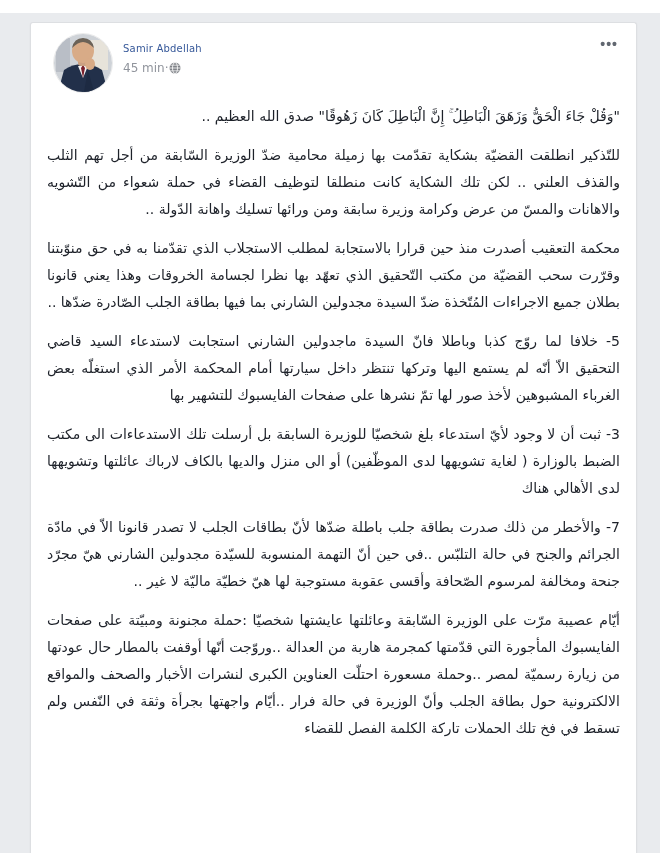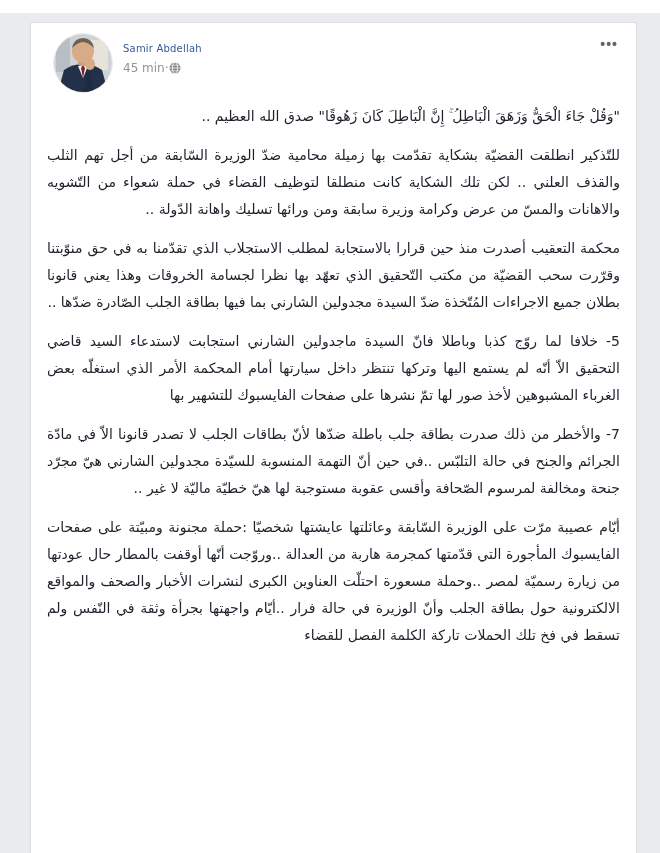--- a/index.html
+++ b/index.html
@@ -146,16 +146,17 @@
     </div>
 
     <button class="menu-button">•••</button>
   </div>
 
   <div class="post-body">
       <p class="post-paragraph">"وَقُلْ جَاءَ الْحَقُّ وَزَهَقَ الْبَاطِلُ ۚ إِنَّ الْبَاطِلَ كَانَ زَهُوقًا" صدق الله العظيم ..</p>
       <p class="post-paragraph">للتّذكير انطلقت القضيّة بشكاية تقدّمت بها زميلة محامية ضدّ الوزيرة السّابقة من أجل تهم الثلب والقذف العلني .. لكن تلك الشكاية كانت منطلقا لتوظيف القضاء في حملة شعواء من التّشويه والاهانات والمسّ من عرض وكرامة وزيرة سابقة ومن ورائها تسليك واهانة الدّولة ..</p>
       <p class="post-paragraph">محكمة التعقيب أصدرت منذ حين قرارا بالاستجابة لمطلب الاستجلاب الذي تقدّمنا به في حق منوّبتنا وقرّرت سحب القضيّة من مكتب التّحقيق الذي تعهّد بها نظرا لجسامة الخروقات وهذا يعني قانونا بطلان جميع الاجراءات المُتّخذة ضدّ السيدة مجدولين الشارني بما فيها بطاقة الجلب الصّادرة ضدّها ..</p>
       <p class="post-paragraph">5- خلافا لما روّج كذبا وباطلا فانّ السيدة ماجدولين الشارني استجابت لاستدعاء السيد قاضي التحقيق الاّ أنّه لم يستمع اليها وتركها تنتظر داخل سيارتها أمام المحكمة الأمر الذي استغلّه بعض الغرباء المشبوهين لأخذ صور لها تمّ نشرها على صفحات الفايسبوك للتشهير بها</p>
+      <p class="post-paragraph">3- ثبت أن لا وجود لأيّ استدعاء بلغ شخصيّا للوزيرة السابقة بل أرسلت تلك الاستدعاءات الى مكتب الضبط بالوزارة ( لغاية تشويهها لدى الموظّفين) أو الى منزل والديها بالكاف لارباك عائلتها وتشويهها لدى الأهالي هناك</p>
       <p class="post-paragraph">7- والأخطر من ذلك صدرت بطاقة جلب باطلة ضدّها لأنّ بطاقات الجلب لا تصدر قانونا الاّ في مادّة الجرائم والجنح في حالة التلبّس ..في حين أنّ التهمة المنسوبة للسيّدة مجدولين الشارني هيّ مجرّد جنحة ومخالفة لمرسوم الصّحافة وأقسى عقوبة مستوجبة لها هيّ خطيّة ماليّة لا غير ..</p>
       <p class="post-paragraph">أيّام عصيبة مرّت على الوزيرة السّابقة وعائلتها عايشتها شخصيّا :حملة مجنونة ومبيّتة على صفحات الفايسبوك المأجورة التي قدّمتها كمجرمة هاربة من العدالة ..وروّجت أنّها أوقفت بالمطار حال عودتها من زيارة رسميّة لمصر ..وحملة مسعورة احتلّت العناوين الكبرى لنشرات الأخبار والصحف والمواقع الالكترونية حول بطاقة الجلب وأنّ الوزيرة في حالة فرار ..أيّام واجهتها بجرأة وثقة في النّفس ولم تسقط في فخ تلك الحملات تاركة الكلمة الفصل للقضاء</p>
     </div>
 </div>
 
 </body></html>

